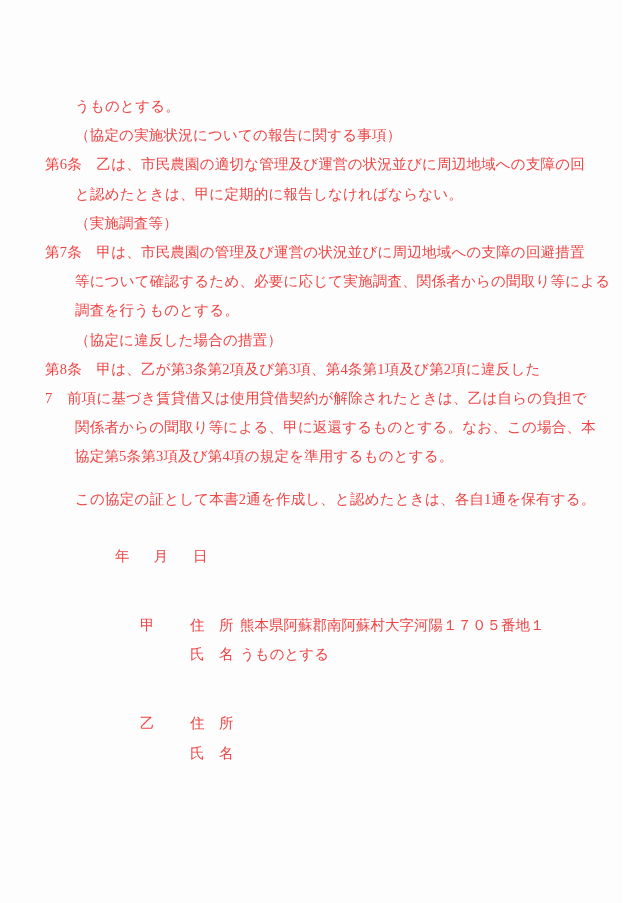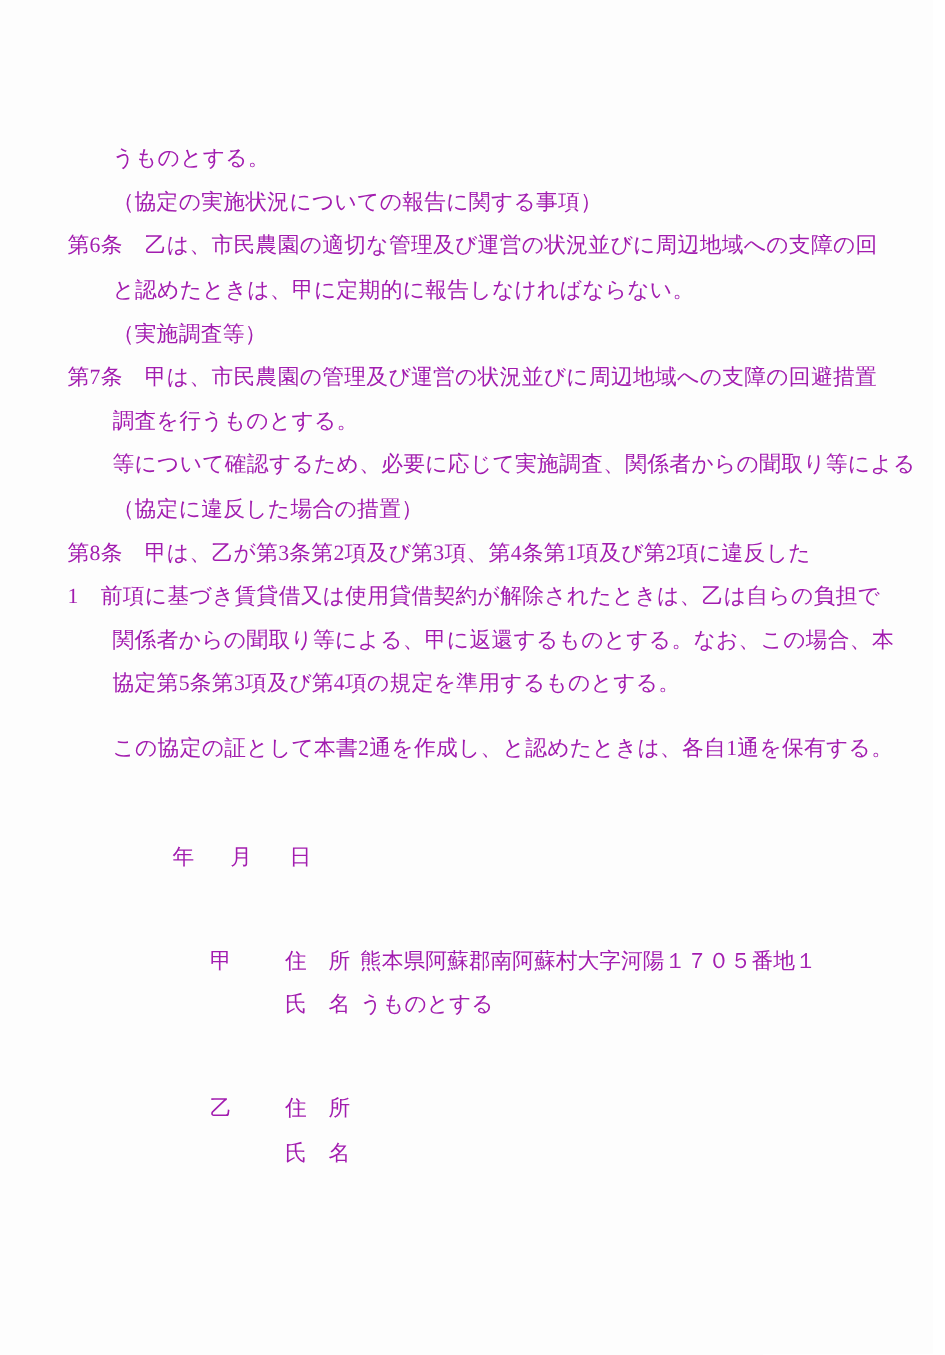--- a/index.html
+++ b/index.html
@@ -6,21 +6,21 @@
     margin: 0;
     padding: 0;
     background: #ffffff;
   }
   .page {
     position: relative;
     width: 598px;
     height: 903px;
     background: #fdfdfd;
     overflow: hidden;
-    color: #a21caf;
+    color: #ef4444;
     font-family: "Liberation Serif", "DejaVu Serif", serif;
     font-size: 14.5px;
     padding-left: 24px;
   }
   .doc {
     position: absolute;
     top: 92px;
     left: 45px;
     right: 30px;
   }
@@ -29,21 +29,21 @@
     white-space: nowrap;
     letter-spacing: 0.2px;
   }
   .ind1 {
     padding-left: 30px;
   }
   .closing {
     margin-top: 13px;
   }
   .dateline {
-    margin-top: 44px;
+    margin-top: 28px;
     padding-left: 70px;
     line-height: 29.2px;
     white-space: nowrap;
   }
   .date-part { display: inline-block; }
   .date-year  { margin-right: 24px; }
   .date-month { margin-right: 25px; }
   .sig-block {
     margin-top: 40px;
   }
@@ -66,25 +66,25 @@
 
 <div class="page">
   <div class="doc">
 
     <div class="line ind1">うものとする。</div>
     <div class="line ind1">（協定の実施状況についての報告に関する事項）</div>
     <div class="line">第6条　乙は、市民農園の適切な管理及び運営の状況並びに周辺地域への支障の回</div>
     <div class="line ind1">と認めたときは、甲に定期的に報告しなければならない。</div>
     <div class="line ind1">（実施調査等）</div>
     <div class="line">第7条　甲は、市民農園の管理及び運営の状況並びに周辺地域への支障の回避措置</div>
+    <div class="line ind1">等について確認するため、必要に応じて実施調査、関係者からの聞取り等による</div>
     <div class="line ind1">調査を行うものとする。</div>
-    <div class="line ind1">等について確認するため、必要に応じて実施調査、関係者からの聞取り等による</div>
     <div class="line ind1">（協定に違反した場合の措置）</div>
     <div class="line">第8条　甲は、乙が第3条第2項及び第3項、第4条第1項及び第2項に違反した</div>
-    <div class="line">1　前項に基づき賃貸借又は使用貸借契約が解除されたときは、乙は自らの負担で</div>
+    <div class="line">7　前項に基づき賃貸借又は使用貸借契約が解除されたときは、乙は自らの負担で</div>
     <div class="line ind1">関係者からの聞取り等による、甲に返還するものとする。なお、この場合、本</div>
     <div class="line ind1">協定第5条第3項及び第4項の規定を準用するものとする。</div>
 
     <div class="line ind1 closing">この協定の証として本書2通を作成し、と認めたときは、各自1通を保有する。</div>
 
     <div class="dateline">
       <span class="date-part date-year">年</span><span class="date-part date-month">月</span><span class="date-part">日</span>
     </div>
 
     <div class="sig-block">

